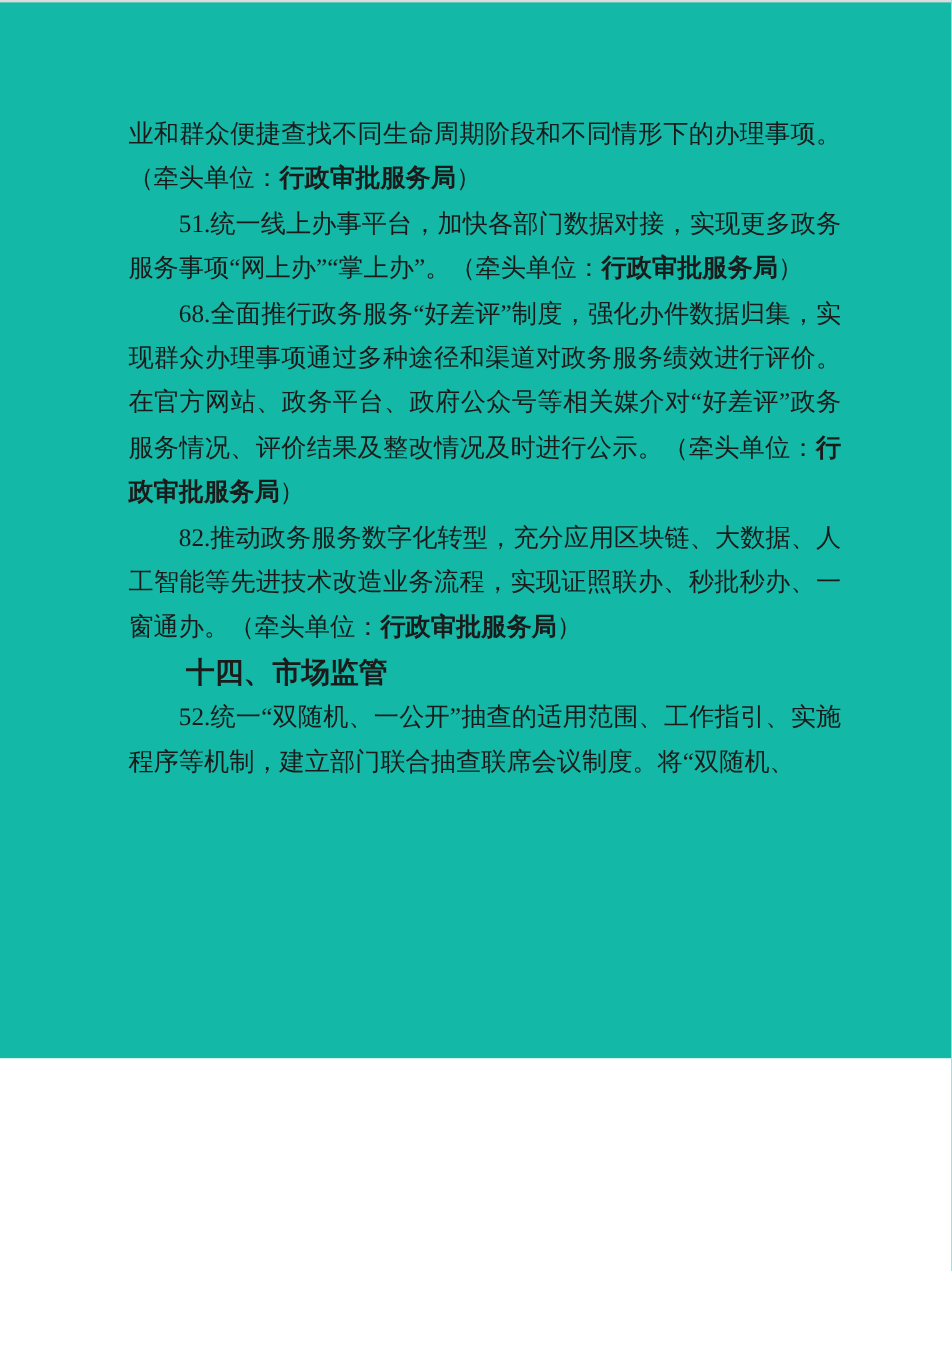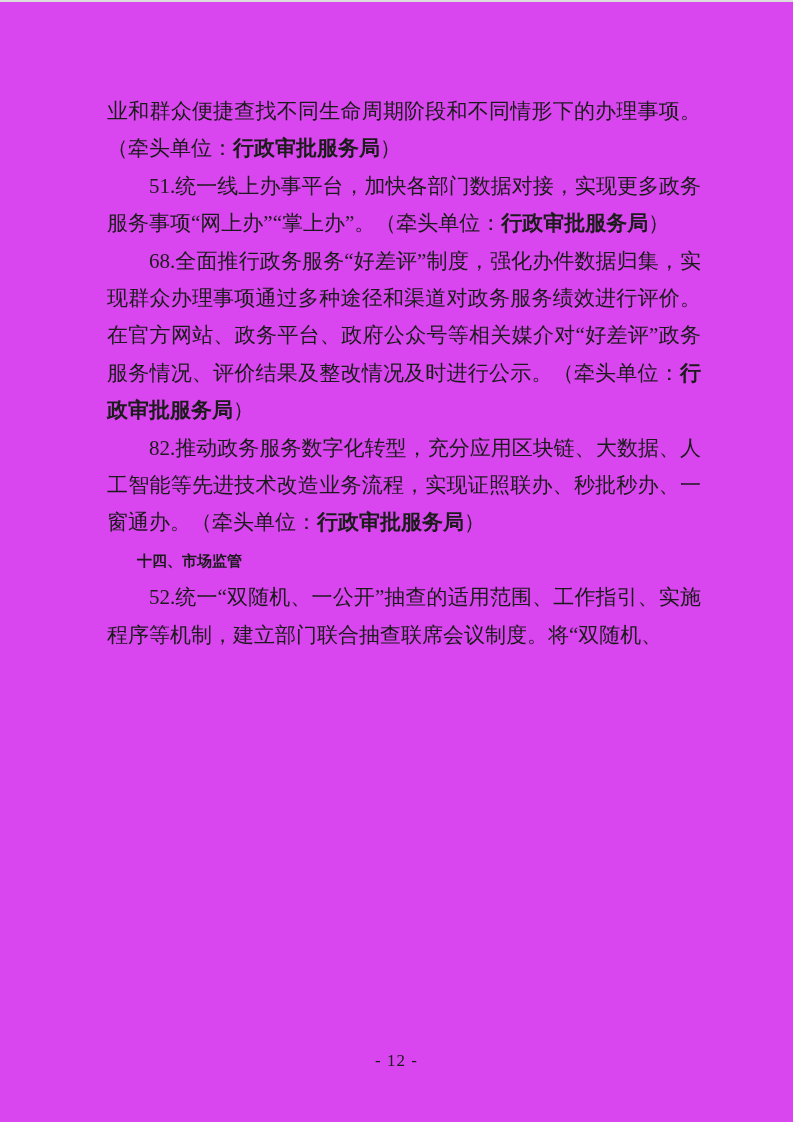--- a/index.html
+++ b/index.html
@@ -1,20 +1,20 @@
 <!DOCTYPE html>
 <html lang="zh"><head>
 <meta charset="utf-8">
 <style>
   html, body { margin: 0; padding: 0; background: #ffffff; }
   .page {
     position: relative;
     width: 793px;
-    height: 1122px;
-    background: #d946ef;
+    height: 882px;
+    background: #14b8a6;
     overflow: hidden;
     font-family: "Liberation Serif", serif;
     color: #1b1b1b;
   }
   .page-top-edge {
     position: absolute;
     top: 0; left: 0; right: 0;
     height: 2px;
     background: #dcdcdc;
   }
@@ -33,21 +33,21 @@
     margin: 0;
     text-indent: 2em;
   }
   .para.no-indent { text-indent: 0; }
   .unit-name { font-weight: bold; }
   .section-heading {
     margin: 0;
     text-indent: 2em;
     font-family: "Liberation Sans", sans-serif;
     font-weight: bold;
-    font-size: 15px;
+    font-size: 24px;
     line-height: 37.4px;
   }
   .page-number {
     position: absolute;
     top: 1046px;
     left: 0;
     width: 100%;
     text-align: center;
     font-size: 17px;
     line-height: 30px;

